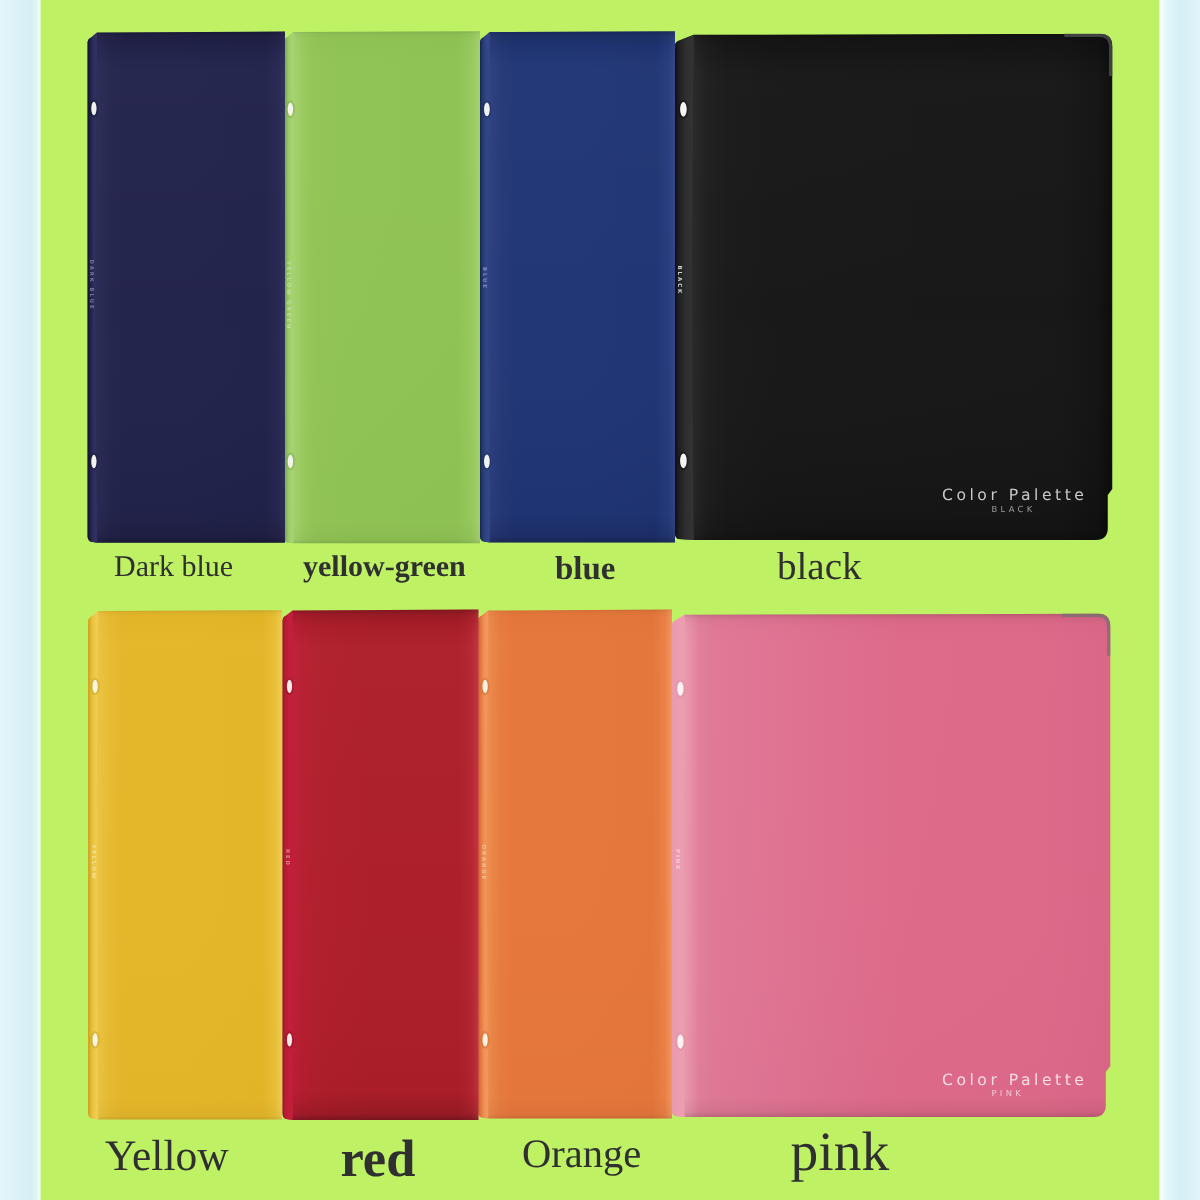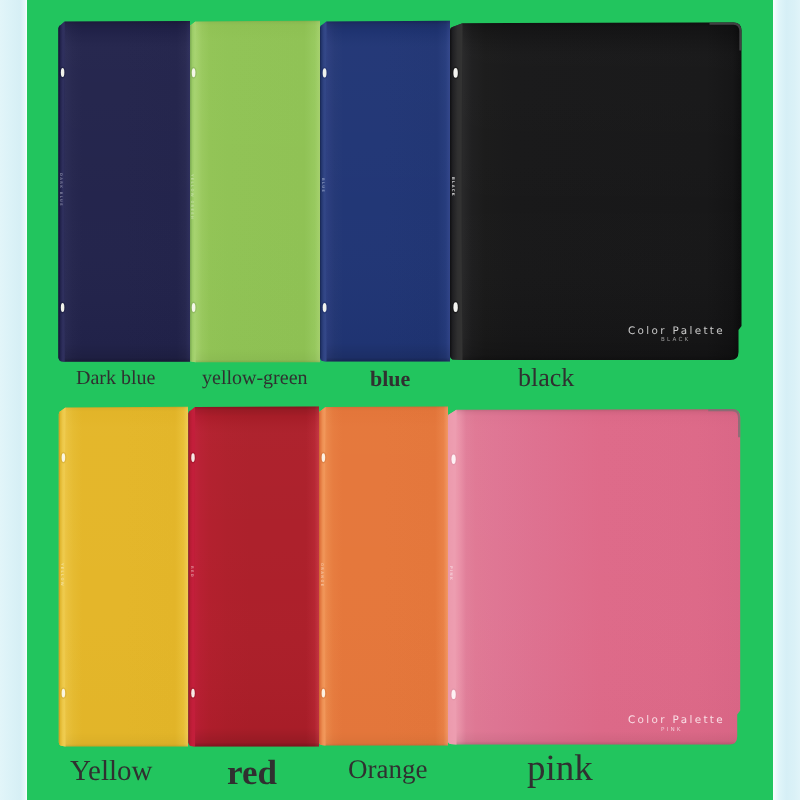--- a/index.html
+++ b/index.html
@@ -1,20 +1,20 @@
 <!DOCTYPE html>
 <html><head>
 <meta charset="utf-8">
 <title>Color Palette Binders</title>
 <style>
   html,body{margin:0;padding:0;}
   body{width:800px;height:800px;overflow:hidden;background:#ffffff;
        font-family:"Liberation Serif",serif;
        -webkit-font-smoothing:antialiased;text-rendering:geometricPrecision;}
-  .stage{position:relative;width:800px;height:800px;background:#22c55e;overflow:hidden;}
+  .stage{position:relative;width:800px;height:800px;background:#bef264;overflow:hidden;}
 
   .band{position:absolute;top:0;height:800px;width:27px;z-index:60;}
   .band.left{left:0;background:linear-gradient(90deg,#e2f5f9 0%,#ddf3f8 28%,#d6eff5 76%,#e4f6fa 92%,#fbfeff 100%);}
   .band.right{right:0;background:linear-gradient(90deg,#fbfeff 0%,#e0f5f9 22%,#d6eff6 50%,#daf1f7 78%,#e0f4f9 100%);}
 
   .binder{position:absolute;left:0;top:0;width:800px;height:800px;}
   .binder svg{position:absolute;left:0;top:0;display:block;}
 
   .print-brand{font-family:"DejaVu Sans",sans-serif;font-size:10.4px;letter-spacing:2.35px;font-weight:400;-webkit-font-smoothing:antialiased;}
   .print-variant{font-family:"DejaVu Sans",sans-serif;font-size:5.6px;letter-spacing:2.2px;font-weight:400;-webkit-font-smoothing:antialiased;}
@@ -369,21 +369,21 @@
       <ellipse cx="453.6" cy="459.2" rx="3.4" ry="6.2" fill="#d08ca0" opacity="0.30"></ellipse>
       <ellipse cx="453.6" cy="459.2" rx="2.1" ry="4.7" fill="#fdf1f4"></ellipse>
       <ellipse cx="453.6" cy="694.4" rx="3.4" ry="6.2" fill="#d08ca0" opacity="0.30"></ellipse>
       <ellipse cx="453.6" cy="694.4" rx="2.1" ry="4.7" fill="#fdf1f4"></ellipse>
       <text class="print-brand" x="628" y="723.0" fill="#f9dde4">Color Palette</text>
       <text class="print-variant" x="661" y="730.6" fill="#f2c9d5">PINK</text>
     </svg>
   </div>
 
   <div class="label" style="left:76px;top:368px;font-size:20px;">Dark blue</div>
-  <div class="label" style="left:202px;top:368px;font-size:20px;">yellow-green</div>
+  <div class="label" style="left:202px;top:368px;font-size:20px;font-weight:bold;">yellow-green</div>
   <div class="label" style="left:370px;top:368px;font-size:22px;font-weight:bold;">blue</div>
   <div class="label" style="left:518px;top:365px;font-size:26px;">black</div>
 
   <div class="label" style="left:70px;top:757px;font-size:29px;">Yellow</div>
   <div class="label" style="left:227px;top:755px;font-size:35px;font-weight:bold;">red</div>
   <div class="label" style="left:348px;top:756px;font-size:27px;">Orange</div>
   <div class="label" style="left:527px;top:750px;font-size:37px;">pink</div>
 
   <div class="band left"></div>
   <div class="band right"></div>

